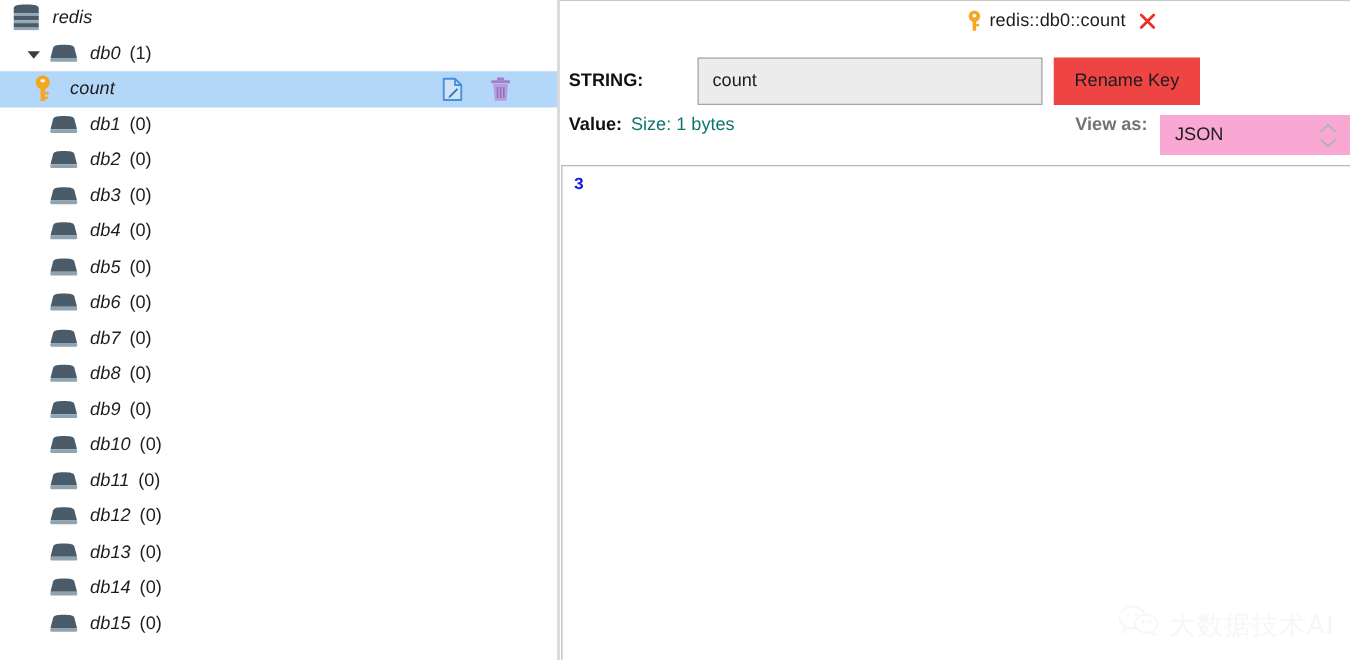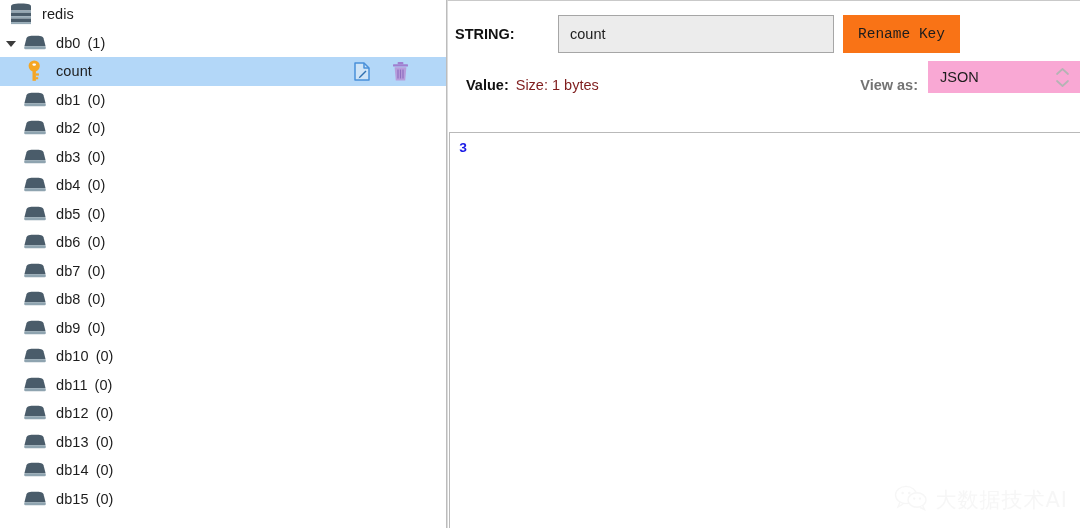--- a/index.html
+++ b/index.html
@@ -32,21 +32,21 @@
 
   .tree-row {
     position: relative;
     display: flex;
     align-items: center;
     height: 28.5px;
     padding-left: 8px;
     white-space: nowrap;
   }
   .tree-row.level0 { padding-left: 8px; }
-  .tree-row.level1 { padding-left: 6px; }
+  .tree-row.level1 { padding-left: 22px; }
   .tree-row.key-row {
     padding-left: 26px;
     background: #b3d7f8;
   }
 
   .twisty {
     width: 14px; height: 14px;
     flex: 0 0 14px;
     position: relative;
     margin-right: 2px;
@@ -69,20 +69,21 @@
     display: inline-flex;
     align-items: center;
     justify-content: center;
     margin-right: 8px;
   }
 
   .row-label {
     font-size: 14.5px;
     color: #1d1d1d;
     letter-spacing: 0.1px;
+    font-style: italic;
   }
   .row-count {
     font-size: 14.5px;
     color: #1d1d1d;
     margin-left: 7px;
   }
   .key-row .row-label {
     font-size: 14.5px;
     color: #1d1d1d;
     margin-left: 5px;
@@ -155,47 +156,47 @@
     background: #ececec;
     border: 1px solid #a6a6a6;
     font-family: "Liberation Sans", sans-serif;
     font-size: 14.5px;
     color: #1d1d1d;
     padding: 0 11px;
     outline: none;
   }
   .gbtn {
     height: 38px;
-    background: #f97316;
+    background: #ef4444;
     border: none;
-    font-family: Liberation Mono, monospace;
+    font-family: Liberation Sans, sans-serif;
     font-size: 14.5px;
     color: #1d1d1d;
     cursor: pointer;
     padding: 0 10px;
   }
   #rename-btn { width: 117px; margin-left: 9px; }
   #ttl-btn { width: 121px; margin-left: 3px; }
 
   
   #value-row {
     display: flex;
-    align-items: flex-end;
+    align-items: flex-start;
     height: 32px;
     margin-top: 7px;
-    padding-left: 18px;
+    padding-left: 7px;
   }
   #value-label {
     font-size: 14.5px;
     font-weight: bold;
     color: #111;
   }
   #size-label {
     font-size: 14.5px;
-    color: #7f1d1d;
+    color: #0f766e;
     margin-left: 7px;
   }
   #viewas-label {
     margin-left: auto;
     font-size: 14.5px;
     font-weight: bold;
     color: #737373;
   }
   #viewas-select {
     width: 152px;
@@ -487,20 +488,38 @@
             </svg>
           </span>
           <span class="row-label">db15</span>
           <span class="row-count">(0)</span>
         </div>
       </div>
   </div>
 
   <div id="main">
 
+    <div id="tabbar">
+      <div class="tab">
+        <span class="icon-wrap" style="margin-right:0">
+          <svg width="15" height="17" viewBox="0 0 15 17" aria-hidden="true">
+            <circle cx="7.5" cy="5" r="4.6" fill="#f5a623"></circle>
+            <circle cx="7.5" cy="4.4" r="1.5" fill="#ffffff"></circle>
+            <rect x="6.1" y="8.4" width="2.8" height="8.2" fill="#f5a623"></rect>
+            <rect x="8.9" y="11.1" width="2.4" height="1.9" fill="#f5a623"></rect>
+          </svg>
+        </span>
+        <span class="tab-title">redis::db0::count</span>
+        <span class="tab-close">
+          <svg width="16" height="16" viewBox="0 0 16 16" aria-hidden="true">
+            <path d="M3 3 L13 13 M13 3 L3 13" stroke="#ee3124" stroke-width="2.2" stroke-linecap="round"></path>
+          </svg>
+        </span>
+      </div>
+    </div>
 
     <div id="key-row">
       <span id="type-label">STRING:</span>
       <input id="key-input" type="text" value="count" style="">
       <button id="rename-btn" class="gbtn">Rename Key</button>
     </div>
 
     <div id="value-row">
       <span id="value-label">Value:</span>
       <span id="size-label">Size: 1 bytes</span>

